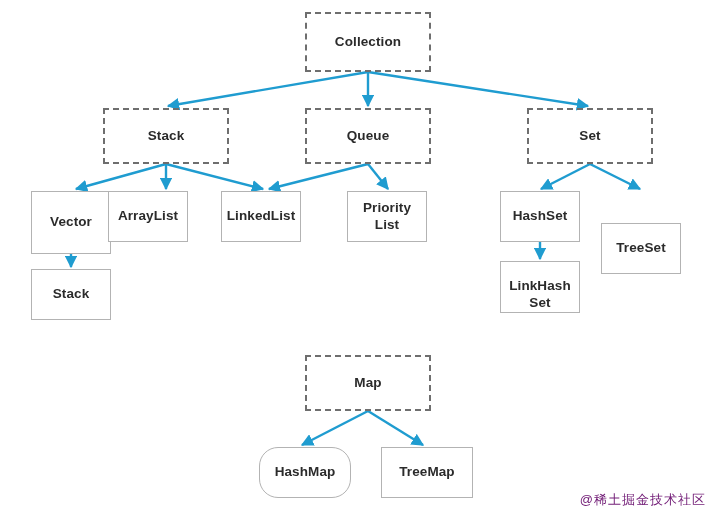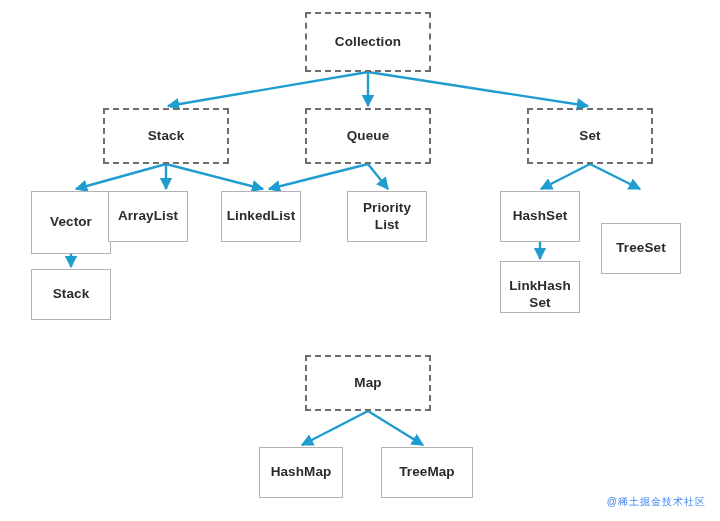--- a/index.html
+++ b/index.html
@@ -48,22 +48,22 @@
     background: transparent;
   }
   .node .label {
     display: block;
     white-space: pre-line;
   }
   #watermark {
     position: absolute;
     right: 14px;
     bottom: 12px;
-    color: #3b82f6;
-    font-size: 10px;
+    color: #701a75;
+    font-size: 13px;
     font-weight: normal;
     letter-spacing: 1px;
     white-space: nowrap;
     user-select: none;
   }
 </style>
 </head>
 <body>
 
 <div id="canvas">
@@ -127,21 +127,21 @@
       <div class="node solid" style="left: 31px; top: 269px; width: 80px; height: 51px;">
         <span class="label">Stack</span>
       </div>
       <div class="node solid" style="left: 500px; top: 261px; width: 80px; height: 52px; align-items: flex-end;">
         <span class="label">LinkHash
 Set</span>
       </div>
       <div class="node dashed" style="left: 305px; top: 355px; width: 126px; height: 56px;">
         <span class="label">Map</span>
       </div>
-      <div class="node solid" style="left: 259px; top: 447px; width: 84px; height: 51px;">
+      <div class="node solid" style="left: 259px; top: 447px; width: 92px; height: 51px; border-radius: 19px;">
         <span class="label">HashMap</span>
       </div>
       <div class="node solid" style="left: 381px; top: 447px; width: 92px; height: 51px;">
         <span class="label">TreeMap</span>
       </div>
     </div>
 
   <div id="watermark">@稀土掘金技术社区</div>
 
 </div>

